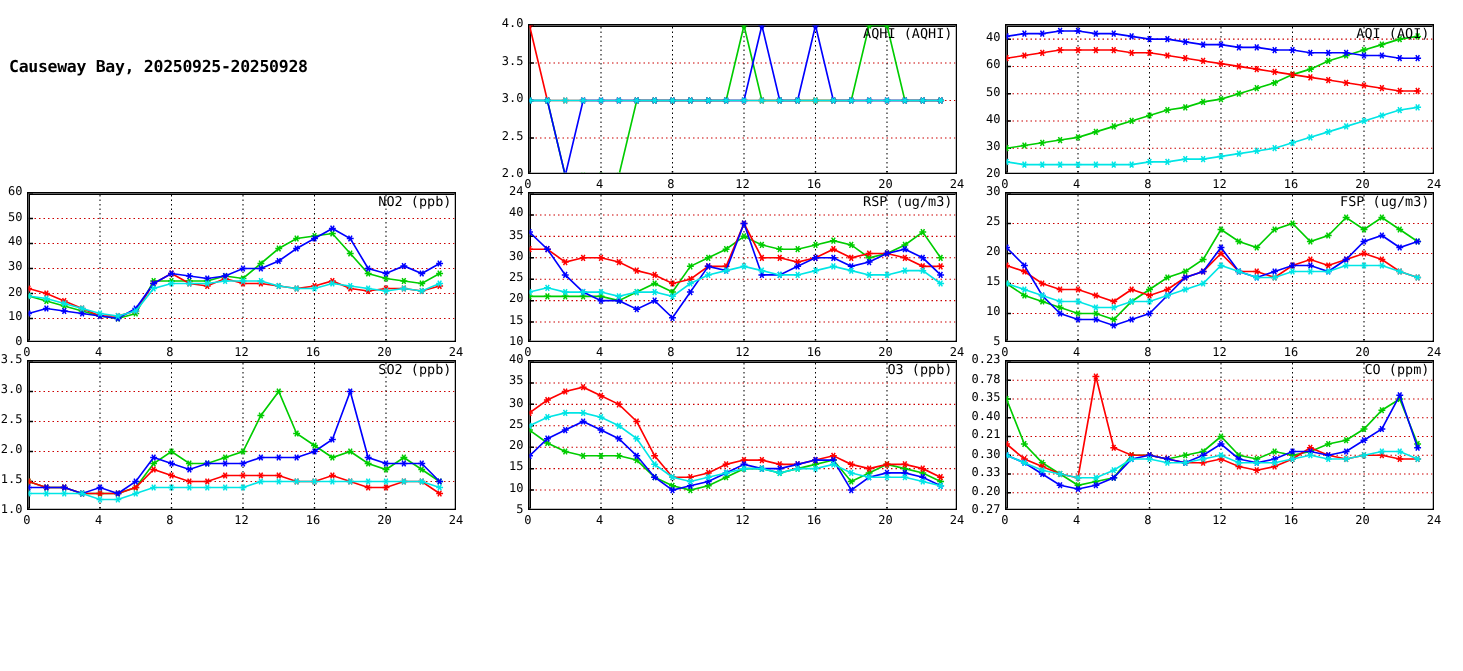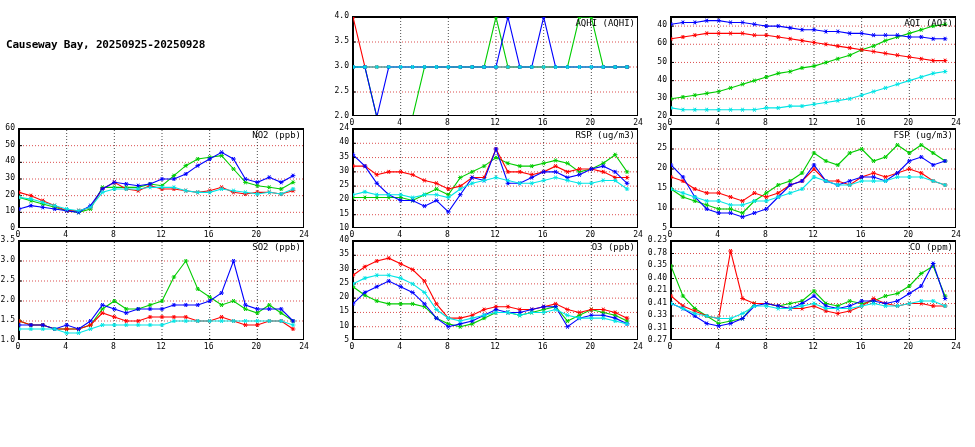--- a/index.html
+++ b/index.html
@@ -1152,22 +1152,22 @@
       </svg>
       <div class="panel-title">CO (ppm)</div>
       <div class="xlab" style="left:-12.0px;top:102px;width:24px;">0</div>
       <div class="xlab" style="left:35.7px;top:102px;width:24px;">4</div>
       <div class="xlab" style="left:83.3px;top:102px;width:24px;">8</div>
       <div class="xlab" style="left:131.0px;top:102px;width:24px;">12</div>
       <div class="xlab" style="left:178.7px;top:102px;width:24px;">16</div>
       <div class="xlab" style="left:226.3px;top:102px;width:24px;">20</div>
       <div class="xlab" style="left:274.0px;top:102px;width:24px;">24</div>
       <div class="ylab" style="left:-26px;top:95.0px;width:23px;">0.27</div>
-      <div class="ylab" style="left:-26px;top:82.5px;width:23px;">0.31</div>
+      <div class="ylab" style="left:-26px;top:82.5px;width:23px;">0.20</div>
       <div class="ylab" style="left:-26px;top:70.0px;width:23px;">0.33</div>
-      <div class="ylab" style="left:-26px;top:57.5px;width:23px;">0.41</div>
+      <div class="ylab" style="left:-26px;top:57.5px;width:23px;">0.30</div>
       <div class="ylab" style="left:-26px;top:45.0px;width:23px;">0.21</div>
       <div class="ylab" style="left:-26px;top:32.5px;width:23px;">0.40</div>
       <div class="ylab" style="left:-26px;top:20.0px;width:23px;">0.35</div>
       <div class="ylab" style="left:-26px;top:7.5px;width:23px;">0.78</div>
       <div class="ylab" style="left:-26px;top:-5.0px;width:23px;">0.23</div>
     </div>
   </div>
 
 </body></html>

